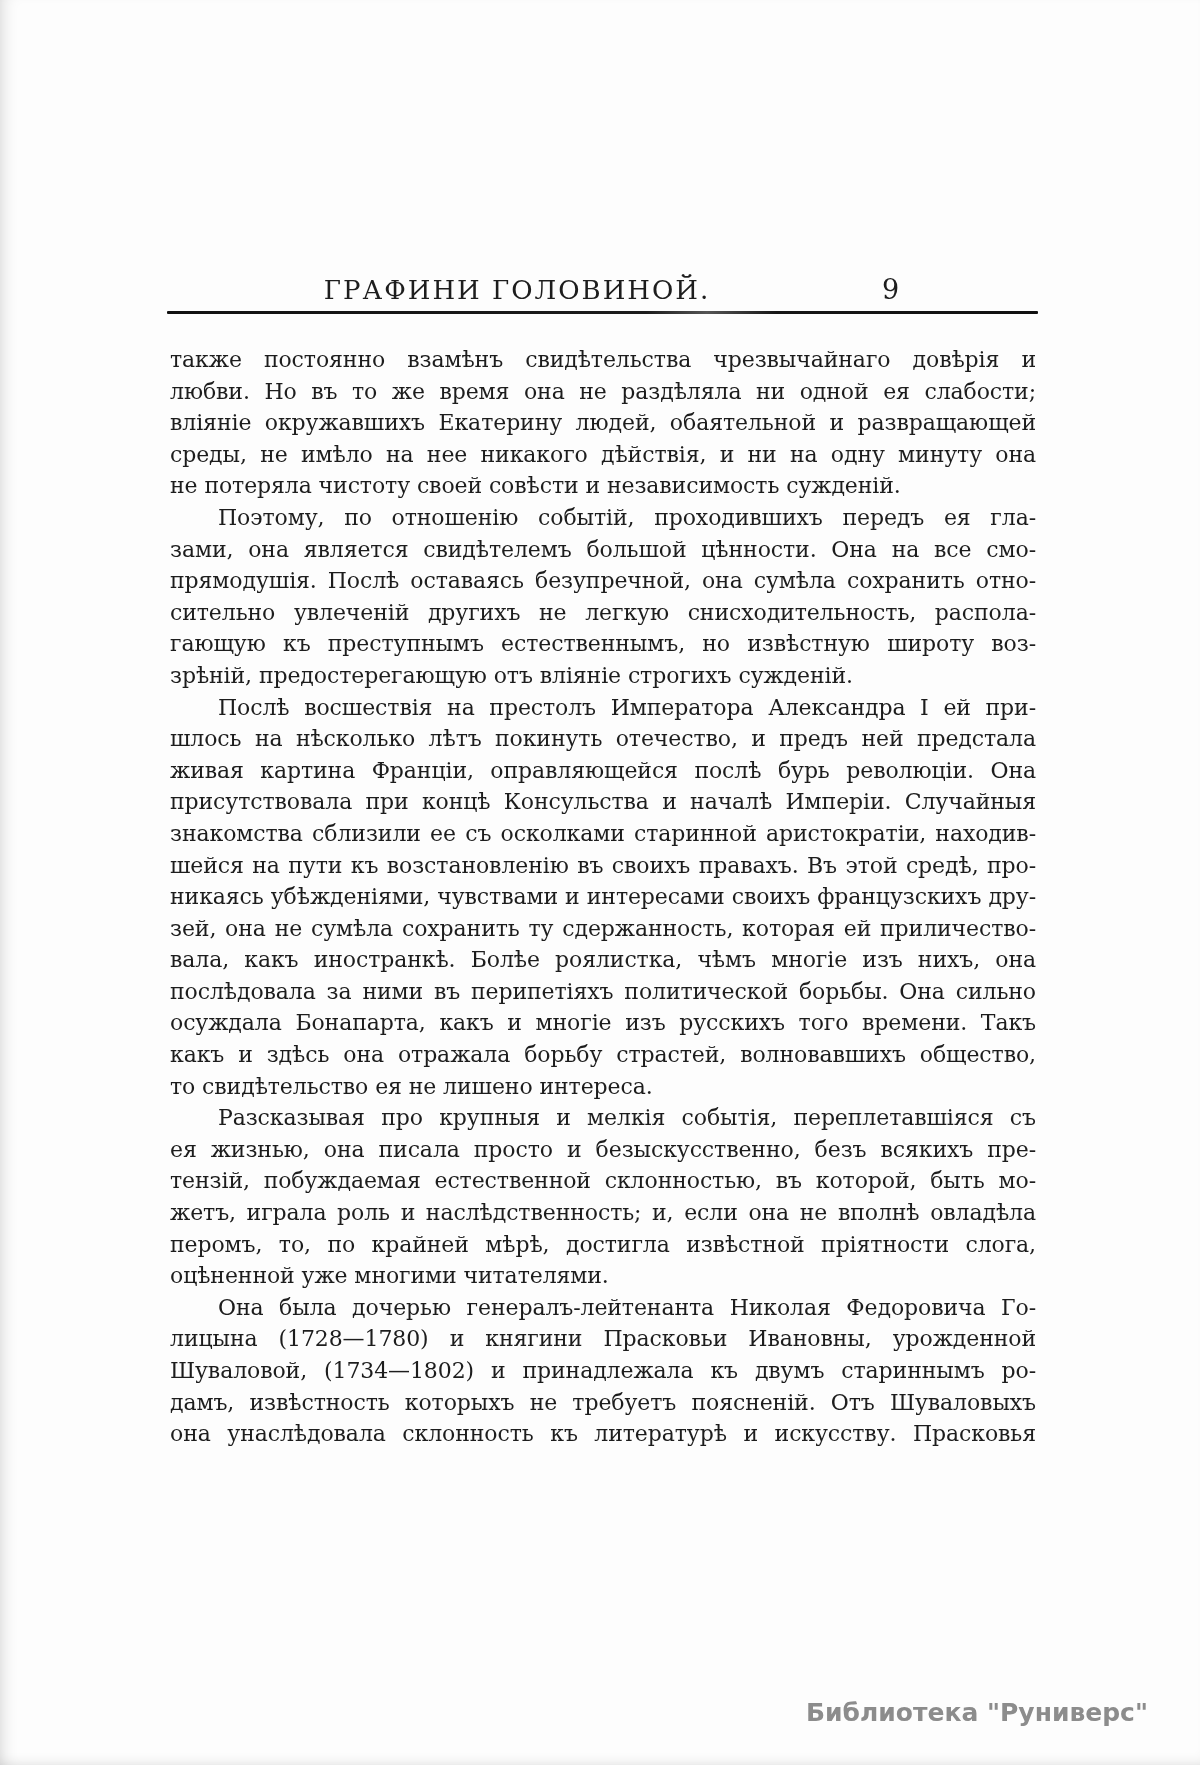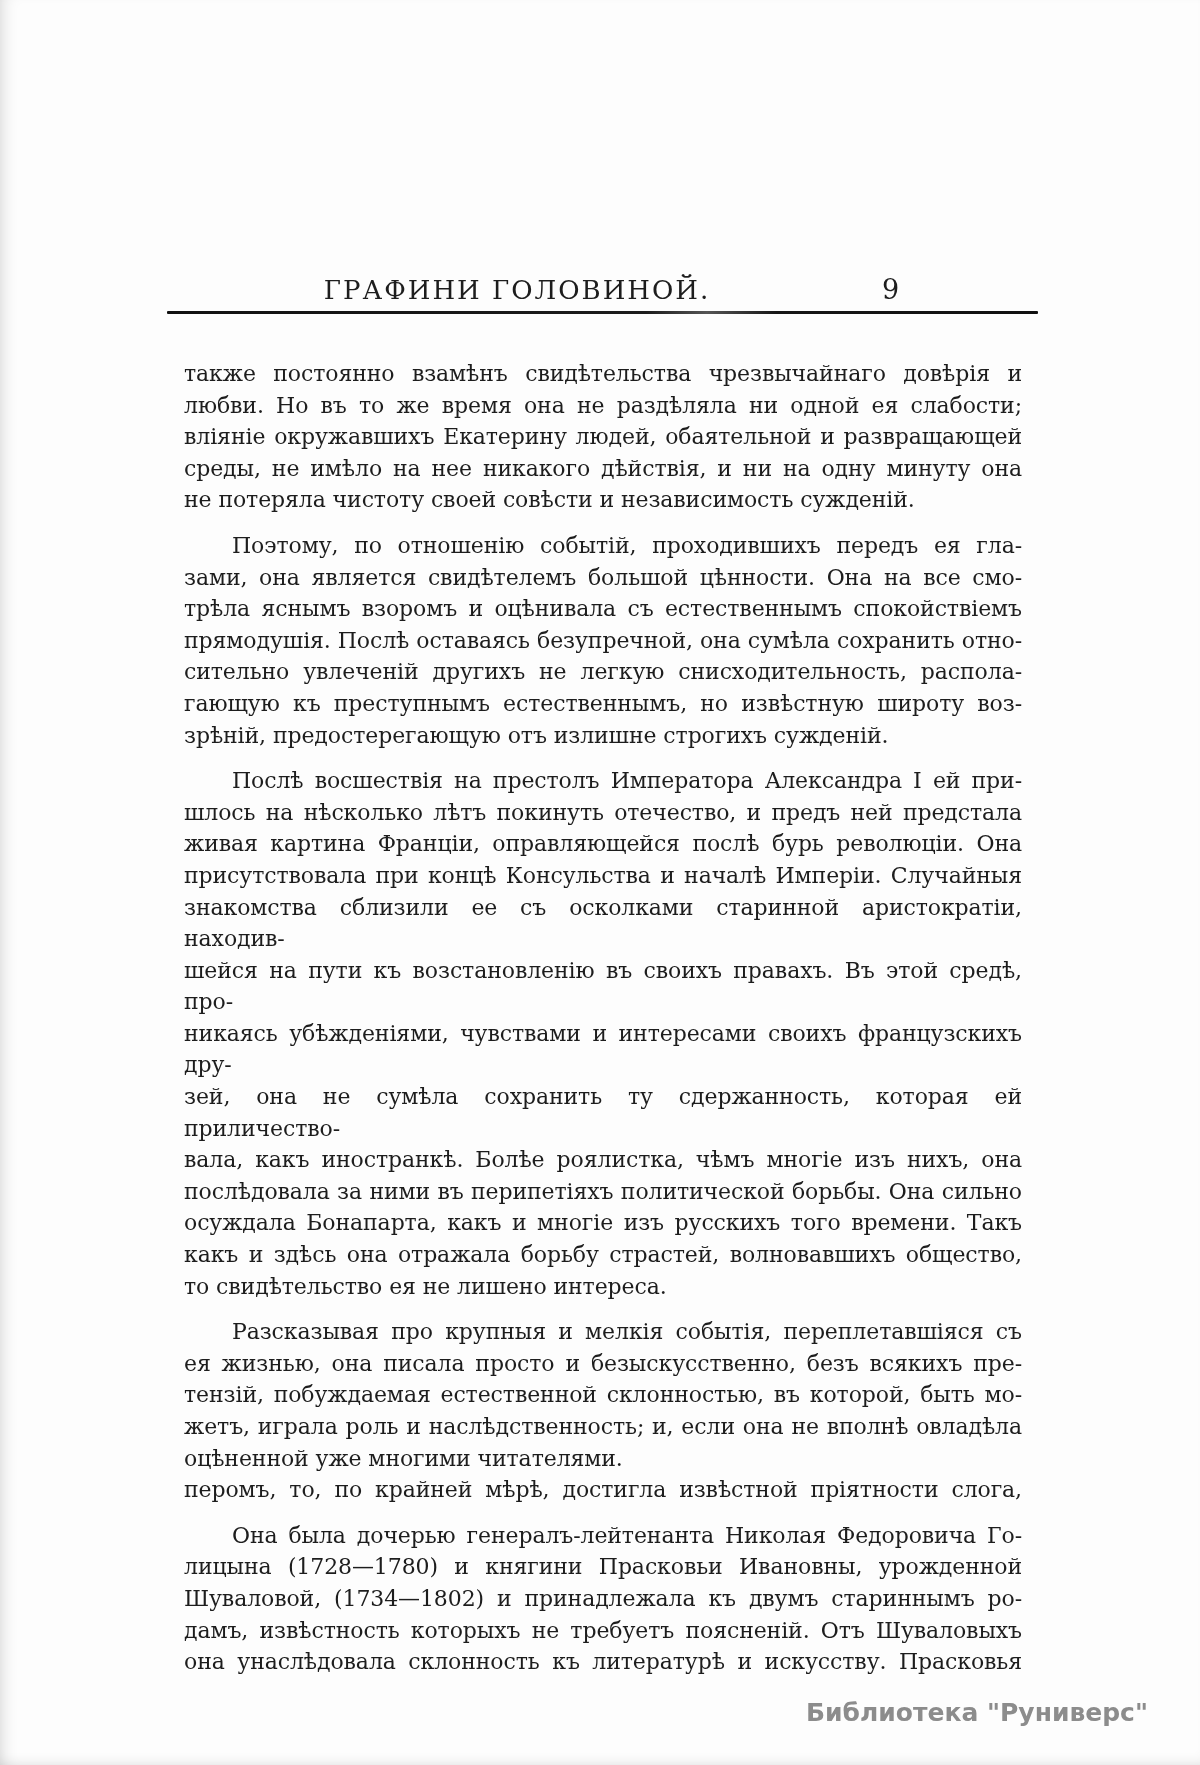--- a/index.html
+++ b/index.html
@@ -47,21 +47,21 @@
   }
   
   .text-block{
     position:absolute;
     top:344px;left:170px;
     width:866px;
     font-size:22px;
     line-height:31.6px;
     letter-spacing:-0.1px;
   }
-  .paragraph{margin:14px;padding:0;}
+  .paragraph{margin:0;padding:0;}
   .line{
     text-align:justify;
     text-align-last:justify;
     white-space:normal;
   }
   .line.lastline{text-align-last:left;}
   .line.indent{text-indent:48px;}
   
   .watermark{
     position:absolute;
@@ -88,25 +88,24 @@
       <div class="paragraph">
         <div class="line">также постоянно взамѣнъ свидѣтельства чрезвычайнаго довѣрія и</div>
         <div class="line">любви. Но въ то же время она не раздѣляла ни одной ея слабости;</div>
         <div class="line">вліяніе окружавшихъ Екатерину людей, обаятельной и развращающей</div>
         <div class="line">среды, не имѣло на нее никакого дѣйствія, и ни на одну минуту она</div>
         <div class="line lastline">не потеряла чистоту своей совѣсти и независимость сужденій.</div>
       </div>
       <div class="paragraph">
         <div class="line indent">Поэтому, по отношенію событій, проходившихъ передъ ея гла-</div>
         <div class="line">зами, она является свидѣтелемъ большой цѣнности. Она на все смо-</div>
-        <div class="line">трѣла яснымъ взоромъ и оцѣнивала съ естественнымъ спокойствіемъ</div>
         <div class="line">прямодушія. Послѣ оставаясь безупречной, она сумѣла сохранить отно-</div>
         <div class="line">сительно увлеченій другихъ не легкую снисходительность, распола-</div>
         <div class="line">гающую къ преступнымъ естественнымъ, но извѣстную широту воз-</div>
-        <div class="line lastline">зрѣній, предостерегающую отъ излишне строгихъ сужденій.</div>
+        <div class="line lastline">зрѣній, предостерегающую отъ вліяніе строгихъ сужденій.</div>
       </div>
       <div class="paragraph">
         <div class="line indent">Послѣ восшествія на престолъ Императора Александра I ей при-</div>
         <div class="line">шлось на нѣсколько лѣтъ покинуть отечество, и предъ ней предстала</div>
         <div class="line">живая картина Франціи, оправляющейся послѣ бурь революціи. Она</div>
         <div class="line">присутствовала при концѣ Консульства и началѣ Имперіи. Случайныя</div>
         <div class="line">знакомства сблизили ее съ осколками старинной аристократіи, находив-</div>
         <div class="line">шейся на пути къ возстановленію въ своихъ правахъ. Въ этой средѣ, про-</div>
         <div class="line">никаясь убѣжденіями, чувствами и интересами своихъ французскихъ дру-</div>
         <div class="line">зей, она не сумѣла сохранить ту сдержанность, которая ей приличество-</div>
@@ -114,22 +113,22 @@
         <div class="line">послѣдовала за ними въ перипетіяхъ политической борьбы. Она сильно</div>
         <div class="line">осуждала Бонапарта, какъ и многіе изъ русскихъ того времени. Такъ</div>
         <div class="line">какъ и здѣсь она отражала борьбу страстей, волновавшихъ общество,</div>
         <div class="line lastline">то свидѣтельство ея не лишено интереса.</div>
       </div>
       <div class="paragraph">
         <div class="line indent">Разсказывая про крупныя и мелкія событія, переплетавшіяся съ</div>
         <div class="line">ея жизнью, она писала просто и безыскусственно, безъ всякихъ пре-</div>
         <div class="line">тензій, побуждаемая естественной склонностью, въ которой, быть мо-</div>
         <div class="line">жетъ, играла роль и наслѣдственность; и, если она не вполнѣ овладѣла</div>
+        <div class="line">перомъ, то, по крайней мѣрѣ, достигла извѣстной пріятности слога,</div>
         <div class="line lastline">оцѣненной уже многими читателями.</div>
-        <div class="line">перомъ, то, по крайней мѣрѣ, достигла извѣстной пріятности слога,</div>
       </div>
       <div class="paragraph">
         <div class="line indent">Она была дочерью генералъ-лейтенанта Николая Федоровича Го-</div>
         <div class="line">лицына (1728—1780) и княгини Прасковьи Ивановны, урожденной</div>
         <div class="line">Шуваловой, (1734—1802) и принадлежала къ двумъ стариннымъ ро-</div>
         <div class="line">дамъ, извѣстность которыхъ не требуетъ поясненій. Отъ Шуваловыхъ</div>
         <div class="line">она унаслѣдовала склонность къ литературѣ и искусству. Прасковья</div>
       </div>
     </main>
 

